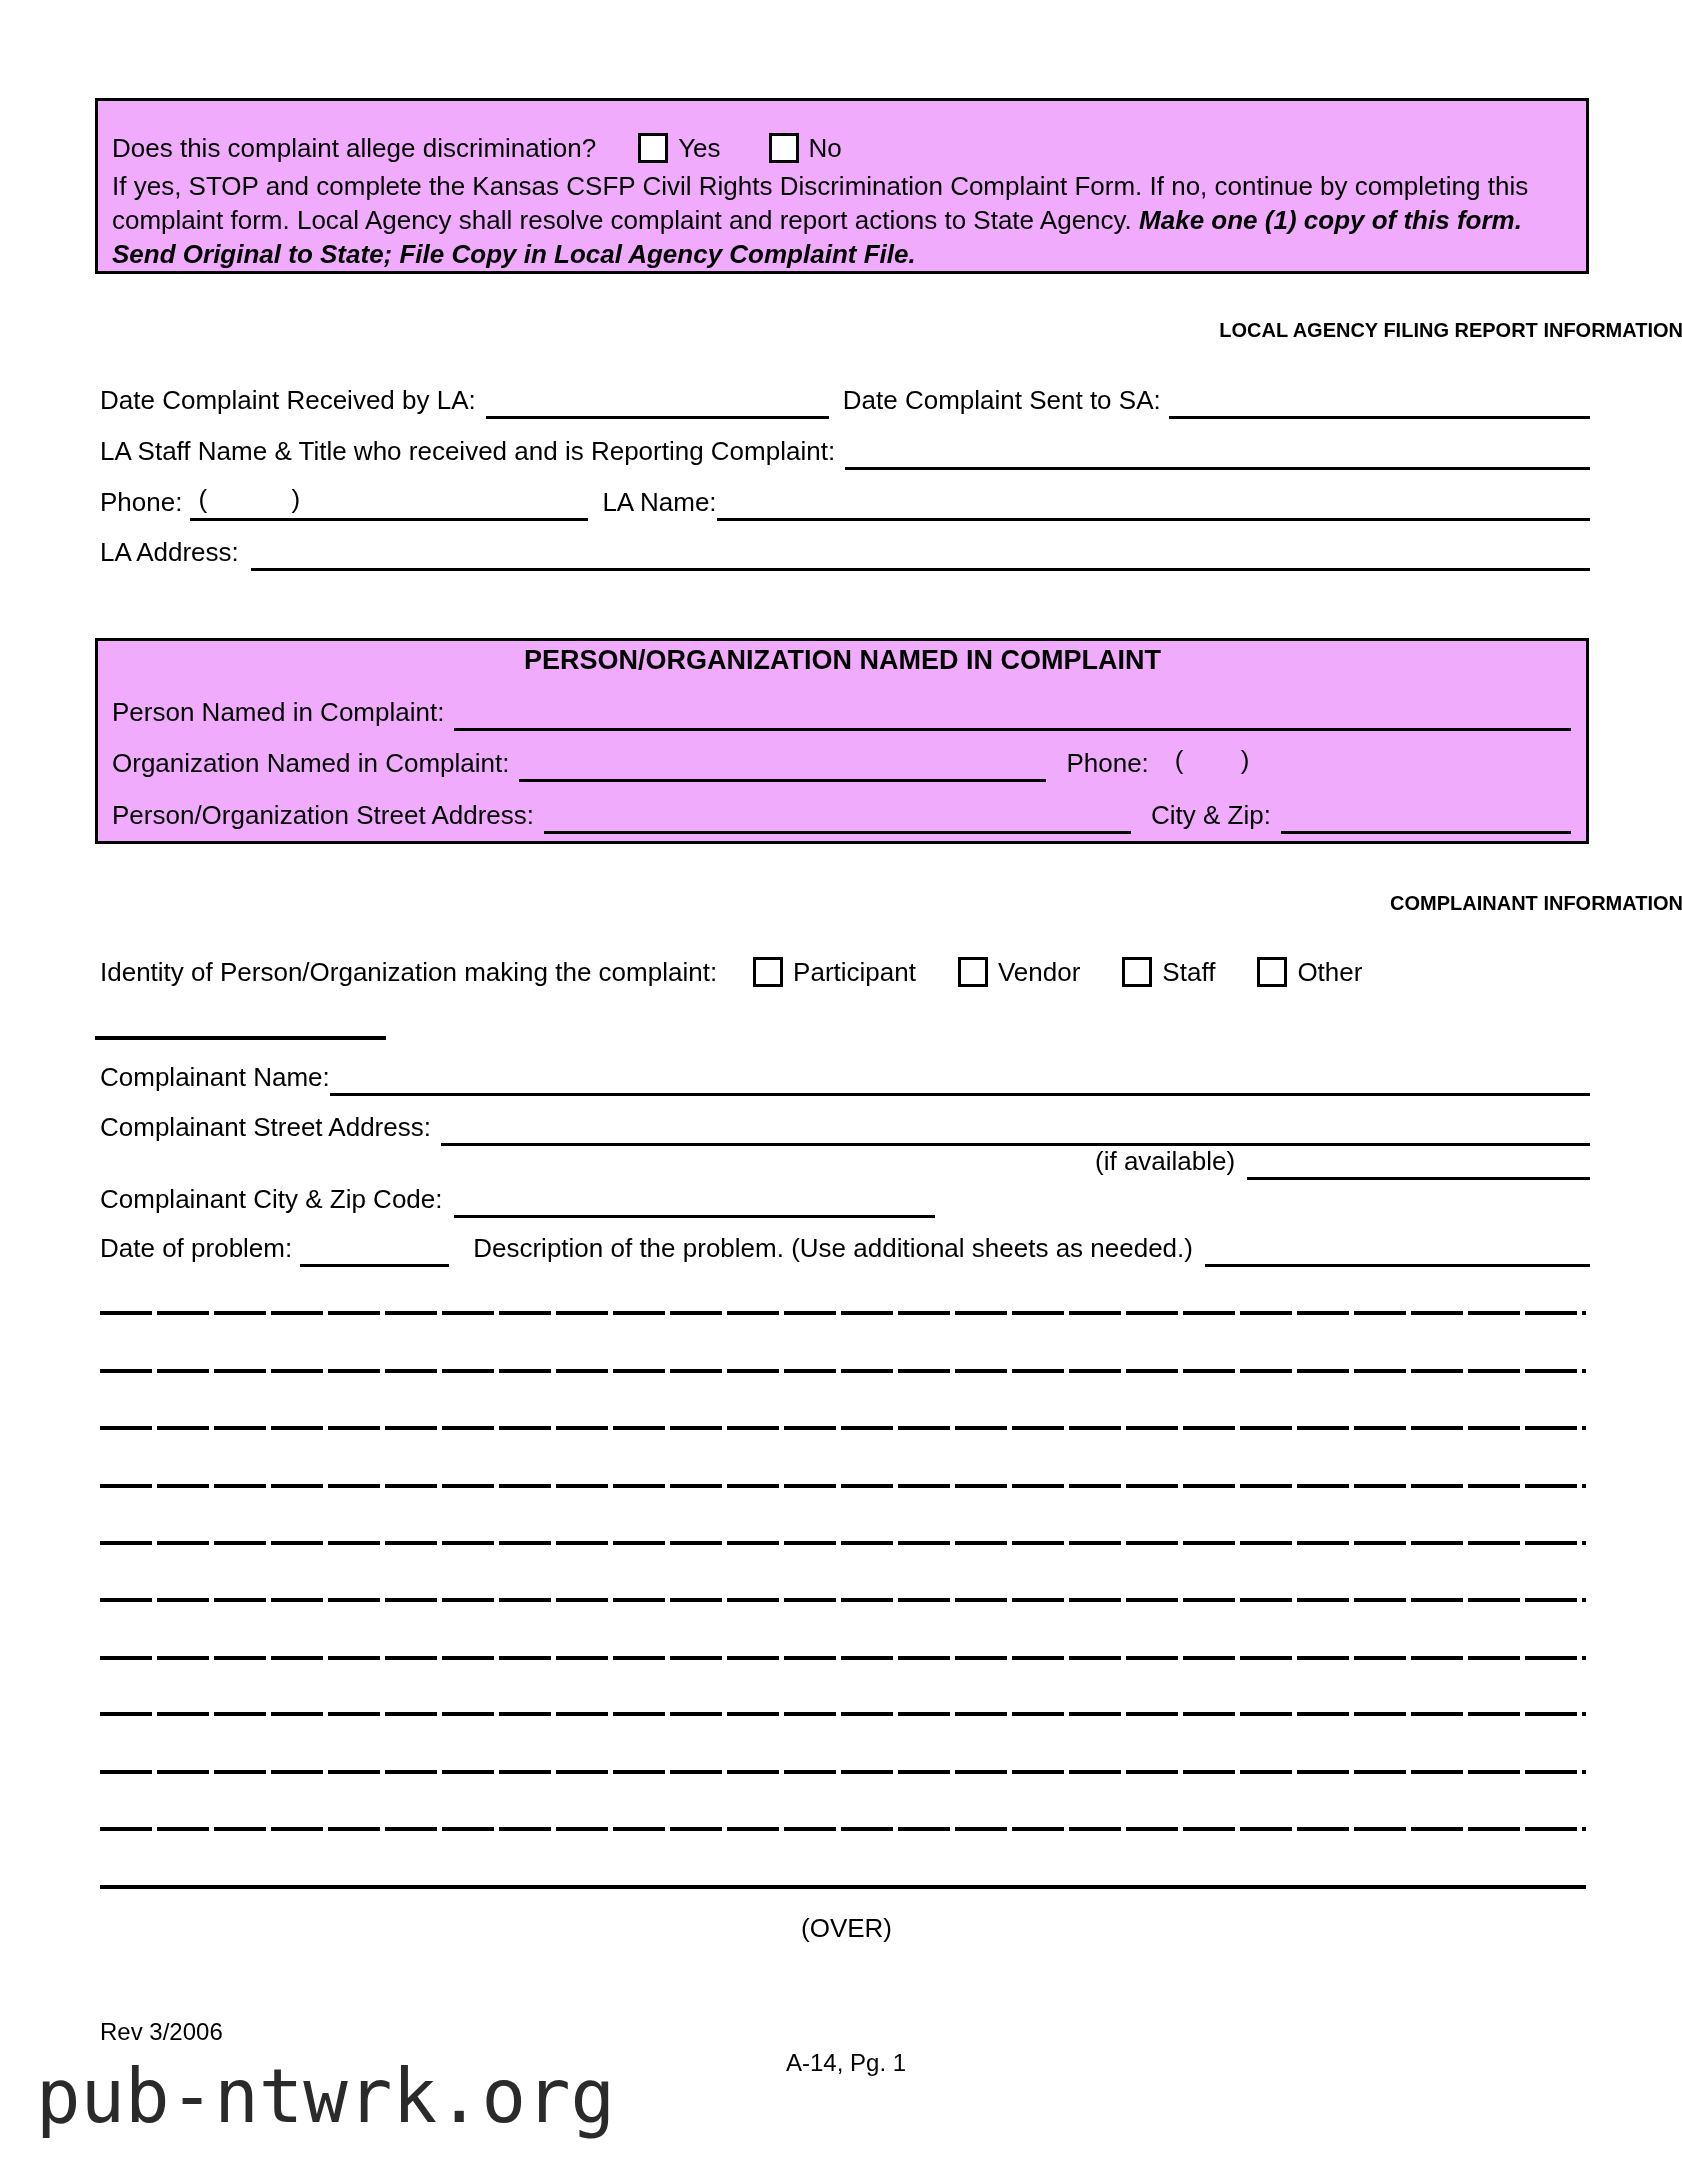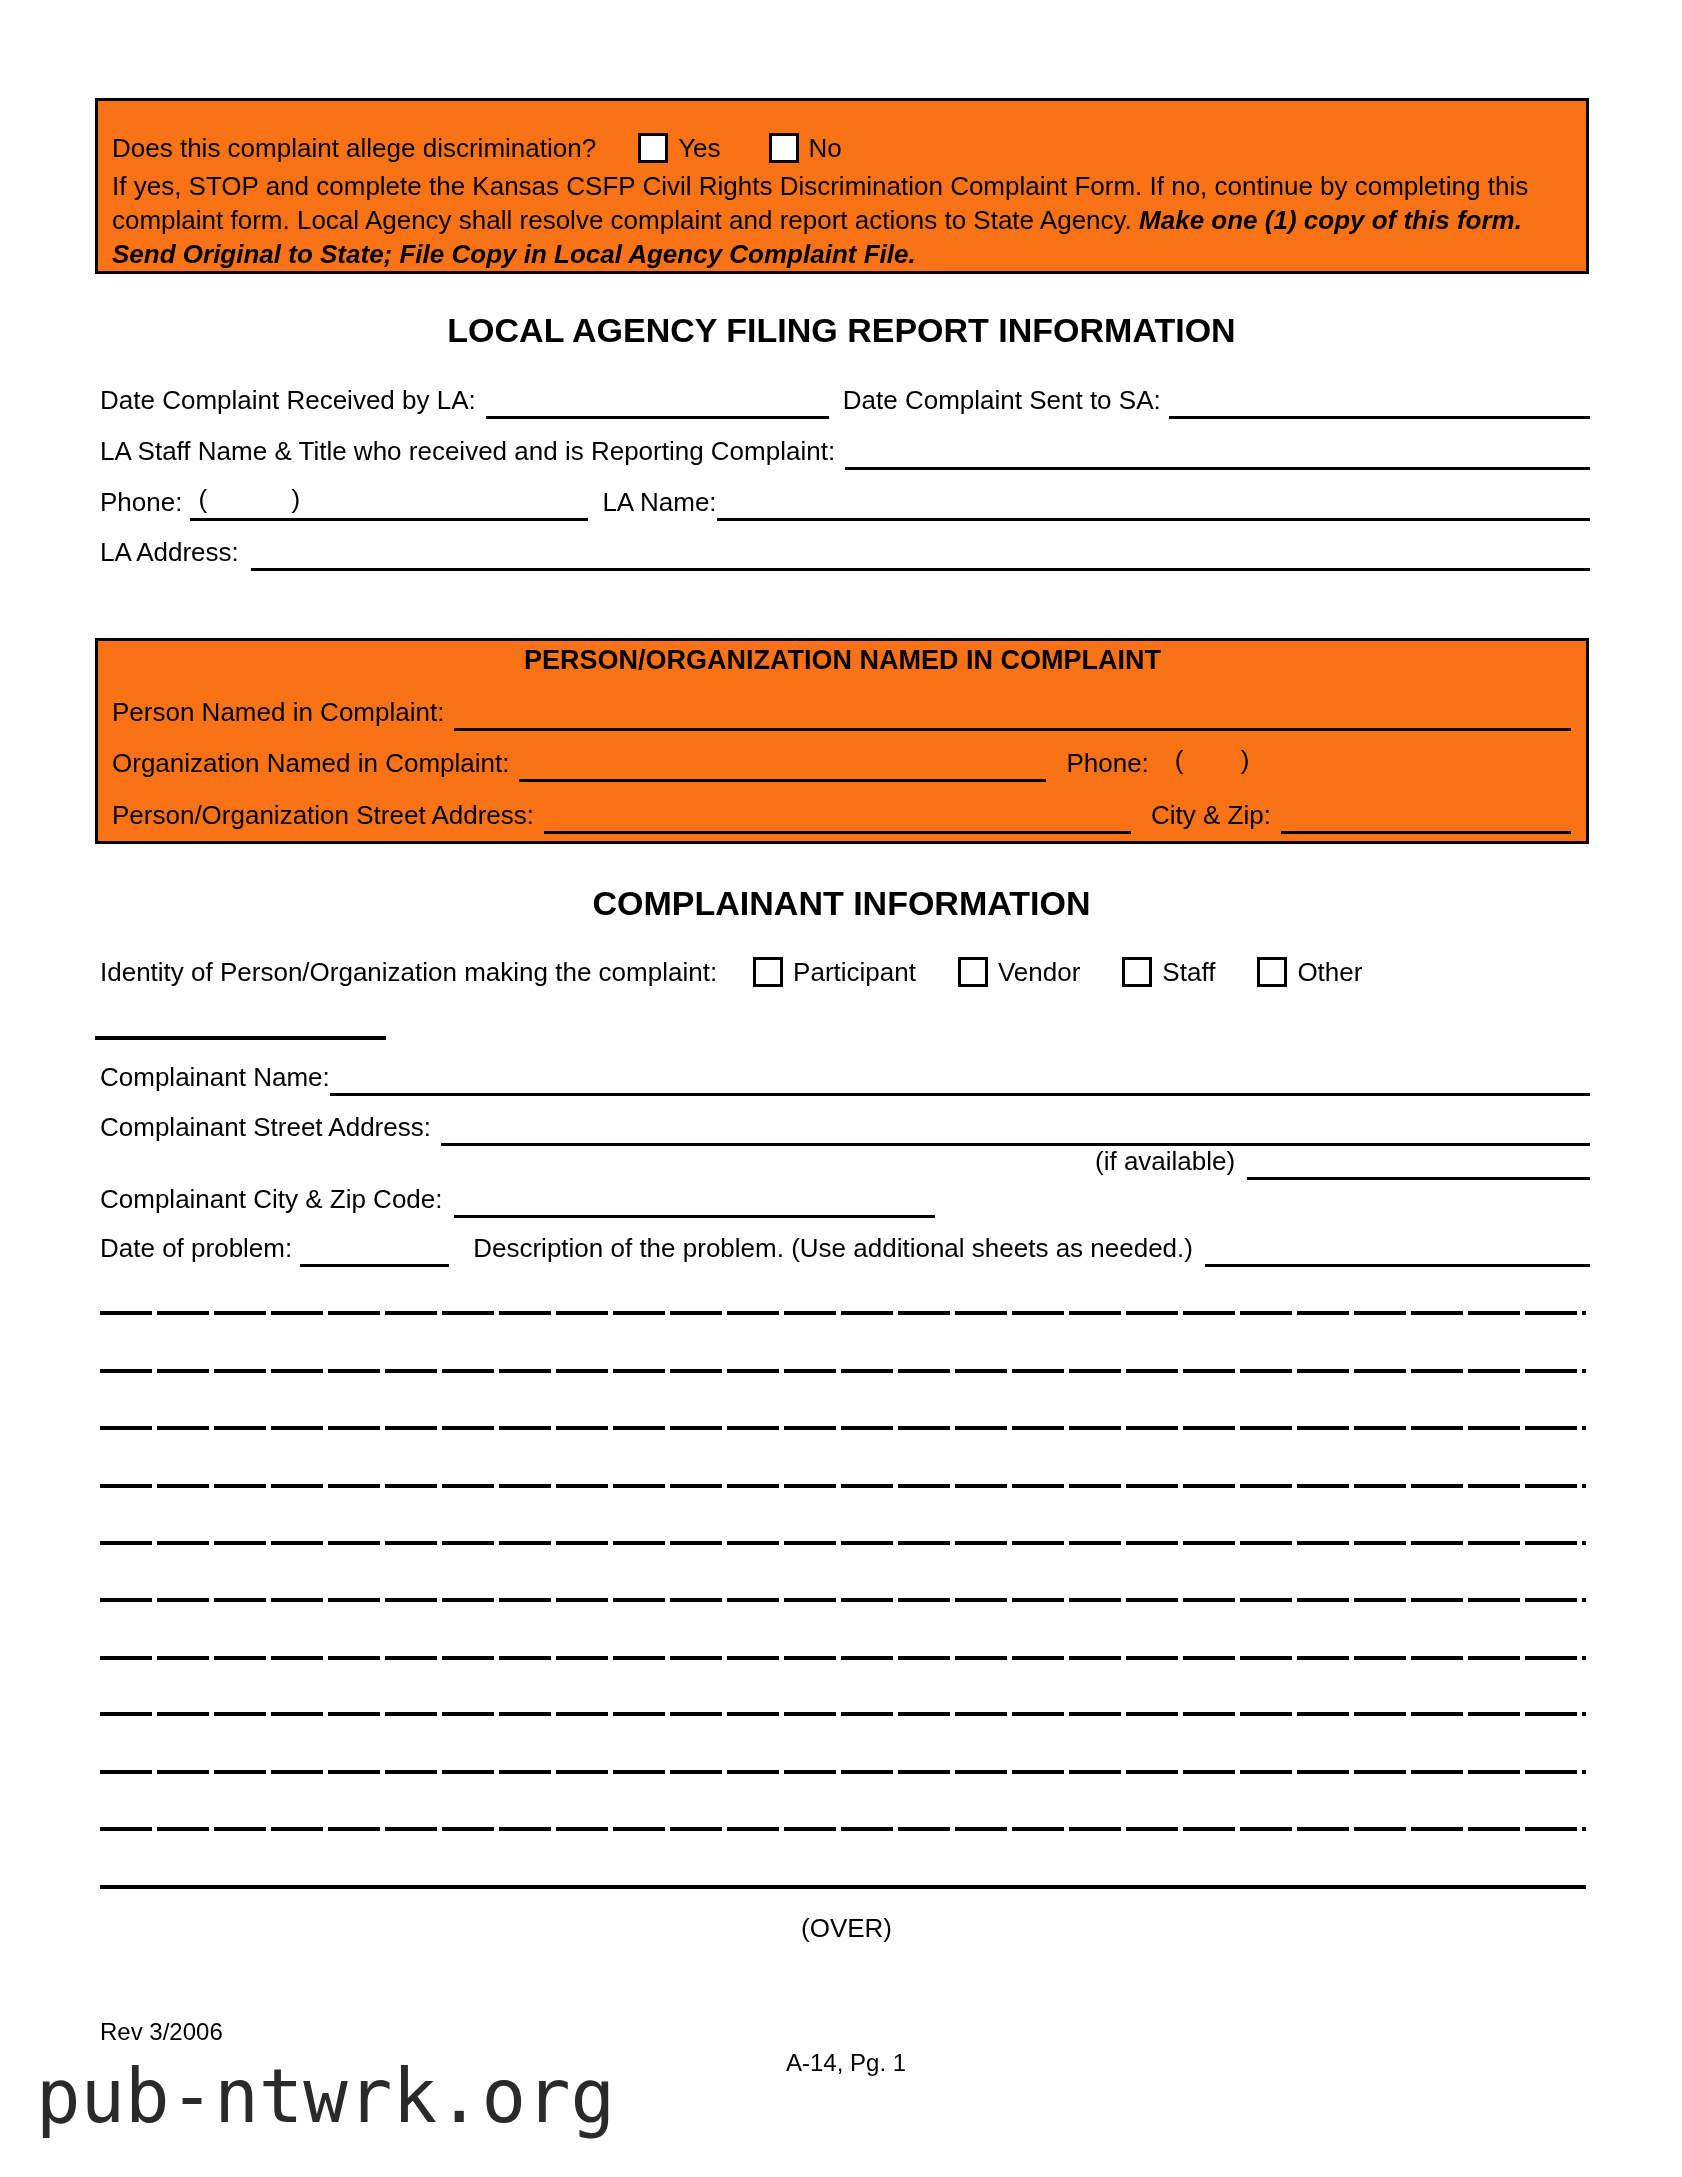--- a/index.html
+++ b/index.html
@@ -5,32 +5,32 @@
   * { box-sizing: border-box; margin: 0; padding: 0; }
   html, body { background: #ffffff; }
   .page {
     position: relative; width: 1683px; height: 2177px; background: #fff;
     color: #000; font-family: "Liberation Sans", sans-serif; font-size: 26px;
     overflow: hidden;
   }
   .abs { position: absolute; }
   .title { top: 56px; left: 0; width: 1683px; text-align: center;
            font-size: 31px; font-weight: bold; }
-  .box { border: 3px solid #000; background: #f97316; }
+  .box { border: 3px solid #000; background: #f0abfc; }
   .box1 { top: 98px; left: 95px; width: 1494px; height: 176px;
           padding: 26px 16px 0 14px; line-height: 34px; }
   .qrow { display: flex; align-items: center; height: 42px; white-space: nowrap; }
   .cb { width: 30px; height: 30px; border: 3px solid #000; flex: 0 0 auto;
         background: #fff; }
   .qrow .cb { margin: 0 10px 0 42px; }
   .qrow .cb.cb2 { margin-left: 48px; }
   .stop { font-weight: normal; }
   .emph { font-weight: bold; font-style: italic; }
-  .sech { left: 0; width: 1683px; text-align: center; font-weight: bold;
-          font-size: 34px; line-height: 34px; }
+  .sech { left: 0; width: 1683px; text-align: right; font-weight: bold;
+          font-size: 20px; line-height: 34px; }
   .row { display: flex; align-items: flex-end; height: 40px;
          line-height: 37px; white-space: nowrap; }
   .lbl { flex: 0 0 auto; }
   .fill { border-bottom: 3px solid #000; height: 37px; flex: 0 0 auto; }
   .grow { flex: 1 1 auto; }
   .pseg { position: relative; border-bottom: 3px solid #000; height: 37px;
           flex: 0 0 auto; }
   .pseg span { position: absolute; bottom: 0; line-height: 37px; }
   .pseg .po { left: 8px; } .pseg .pc { left: 101px; }
   .pseg.pb .po { left: 18px; } .pseg.pb .pc { left: 84px; }

